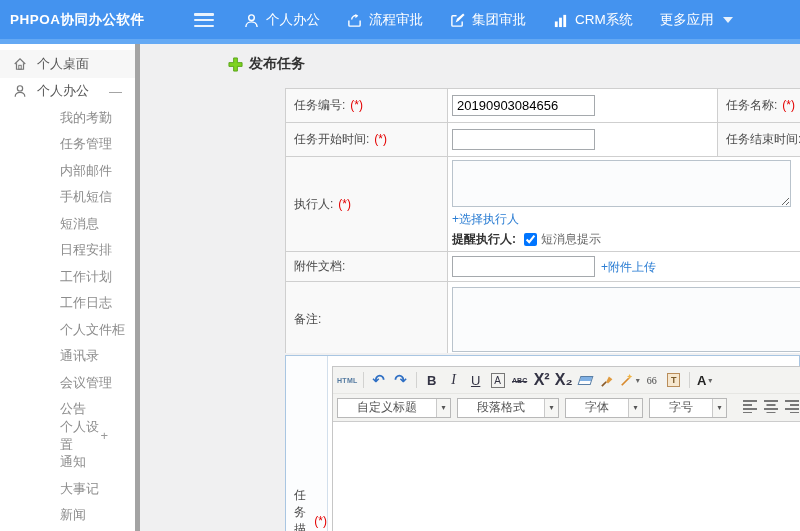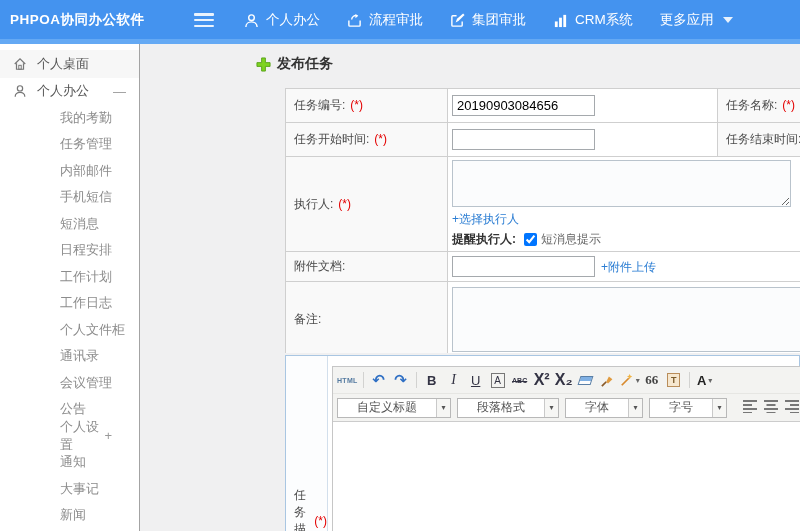--- a/index.html
+++ b/index.html
@@ -13,34 +13,34 @@
   .logo { width:162px; padding-left:10px; font-size:13.5px; font-weight:bold; letter-spacing:.5px; }
   .hamburger { width:20px; height:14px; margin-left:32px; display:flex; flex-direction:column; justify-content:space-between; cursor:pointer; }
   .hamburger i { display:block; height:2.5px; background:#eaf3fd; border-radius:1px; }
   .topnav { display:flex; align-items:center; margin-left:30px; gap:27px; }
   .nav-item { display:flex; align-items:center; gap:7px; font-size:13.5px; cursor:pointer; white-space:nowrap; }
   .nav-item svg { display:block; }
   .caret-down { width:0; height:0; border-left:5px solid transparent; border-right:5px solid transparent; border-top:6px solid #e9f2fc; margin-left:2px; }
 
   
   .sidebar { position:absolute; left:0; top:44px; width:140px; bottom:0; background:#fff;
-    border-right:1px solid #a3a3a3; padding-top:6px; overflow:hidden; }
+    border-right:5px solid #a3a3a3; padding-top:6px; overflow:hidden; }
   .s-item { height:26.5px; display:flex; align-items:center; font-size:13px; cursor:pointer; }
   .s-item.lv0 { padding-left:12px; color:#555; }
   .s-item.lv0 .s-label { margin-left:9px; }
   .s-item.lv1 { padding-left:60px; color:#8c8c8c; }
   .s-item.first { background:#f7f7f7; height:28px; }
   .s-ic { width:16px; height:16px; display:flex; align-items:center; justify-content:center; }
   .s-toggle { margin-left:auto; color:#999; font-size:13px; }
   .s-toggle.t0 { margin-right:13px; }
   .s-toggle.t1 { margin-right:27px; }
 
   
   .main { position:absolute; left:140px; top:44px; right:0; bottom:0; background:#f0f0f1; overflow:hidden; }
-  .title-row { position:absolute; left:116px; top:11px; display:flex; align-items:center; gap:6px; }
+  .title-row { position:absolute; left:88px; top:11px; display:flex; align-items:center; gap:6px; }
   .title-row h1 { font-size:14px; color:#333; font-weight:bold; }
 
   .form-wrap { position:absolute; left:145px; top:44px; width:515px; height:265px; overflow:hidden; }
   table.form { border-collapse:collapse; table-layout:fixed; width:660px; font-size:12px; }
   table.form td { border:1px solid #cfcfcf; vertical-align:middle; }
   td.lbl { background:#f9f9f9; padding-left:8px; color:#4a4a4a; }
   td.val { background:#fff; padding:3px 4px; }
   em.req { color:#e40000; font-style:normal; margin-left:5px; font-size:12px; }
   input.txt { width:143px; height:21px; border:1px solid #a5a9ad; padding:1px 4px; font-size:13px;
     font-family:"Liberation Sans",sans-serif; background:#fff; }
@@ -70,21 +70,21 @@
   .t-html { font-size:7px; font-weight:bold; color:#53799f; letter-spacing:.3px; }
   .t-undo,.t-redo { color:#2e6fc4; font-size:15px; font-weight:bold; }
   .t-b { font-weight:bold; font-size:13px; }
   .t-i { font-style:italic; font-family:"Liberation Serif",serif; font-size:14px; }
   .t-u { text-decoration:underline; font-size:13px; }
   .t-boxa { border:1px solid #777; font-size:10px; padding:0 2px; min-width:14px; height:15px; }
   .t-abc { font-size:7px; font-weight:bold; text-decoration:line-through; }
   .t-sup,.t-sub { font-size:16px; font-weight:bold; }
   .t-eraser { width:13px; height:9px; transform:skewX(-18deg);
     background:linear-gradient(to bottom,#7fb0e4 55%,#fdfdfd 55%); border:1px solid #5a7fa6; }
-  .t-quote { font-family:"Liberation Serif",serif; font-weight:bold; font-size:13px; color:#444; }
+  .t-quote { font-family:"Liberation Serif",serif; font-weight:normal; font-size:10px; color:#444; }
   .t-paste { width:13px; height:14px; border:1px solid #b98d5a; background:#f6e7cf; color:#7a5a2a;
     font-size:9px; font-weight:bold; display:flex; align-items:center; justify-content:center; }
   .t-color { font-weight:bold; font-size:13px; color:#222; }
   .mini-caret { font-size:8px; color:#666; margin-left:2px; }
   .kbox { display:flex; align-items:center; border:1px solid #b8b8b8; background:#fff; height:20px;
     font-size:12px; color:#555; margin-right:4px; cursor:pointer; }
   .ktext { padding:0 19px; white-space:nowrap; }
   .kcaret { width:14px; align-self:stretch; border-left:1px solid #c9c9c9; display:flex;
     align-items:center; justify-content:center; font-size:8px; color:#555; background:#f6f6f4; }
   .align-ic { margin:0 2px; cursor:pointer; }

